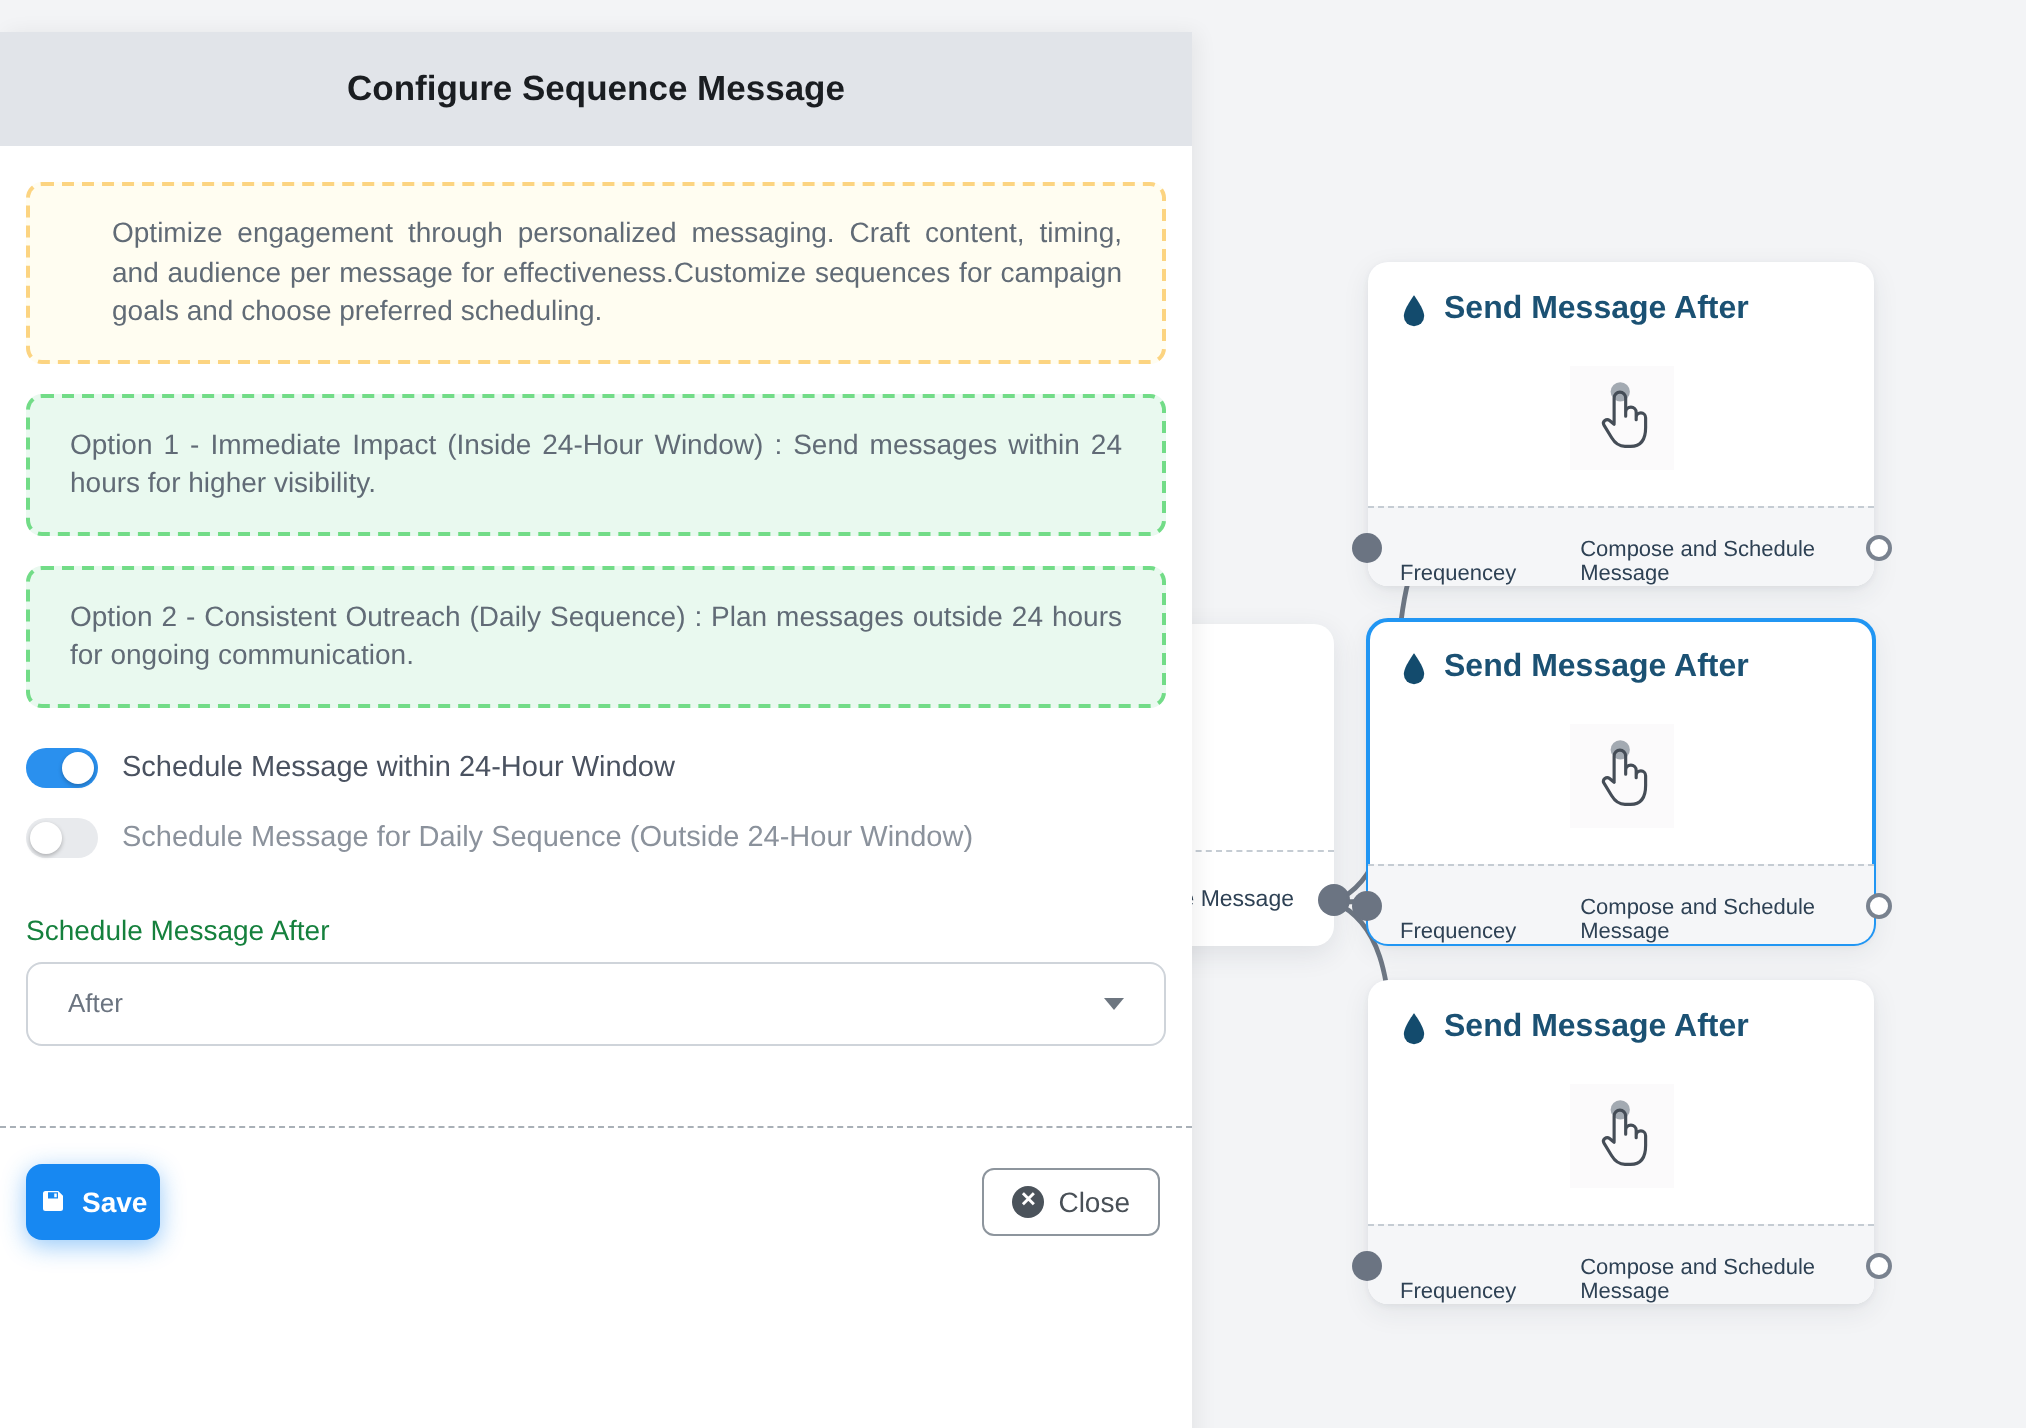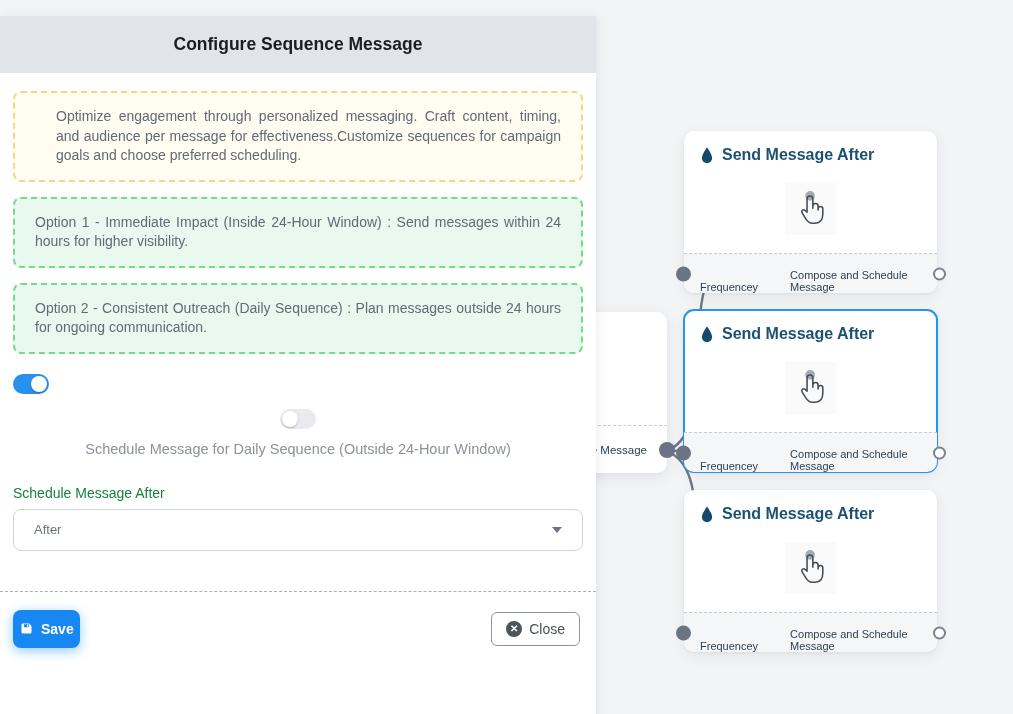--- a/index.html
+++ b/index.html
@@ -41,21 +41,21 @@
   .panel-header { height:57px; background:#e1e4e9; display:flex; align-items:center; justify-content:center; }
   .panel-title { font-size:17.5px; font-weight:700; color:#1a1d21; }
 
   .note-box { margin:18px 13px 0 13px; padding:14px 20px; border-radius:8px;
               font-size:14px; line-height:19.5px; color:#616b76; text-align:justify; }
   .note-warning { border:2px dashed #fcd481; background:#fffdf1;padding-left:41px; }
   .note-success { border:2px dashed #72dc87; background:#e9f9ef; margin-top:15px; }
 
   .toggle-row { display:flex; align-items:center; gap:12px; margin:0 13px; }
   .toggle-row.first { margin-top:20px; }
-  .toggle-row.second { margin-top:15px;flex-direction:column; }
+  .toggle-row.second { margin-top:15px; }
   .switch { position:relative; width:36px; height:20px; border-radius:10px; flex:0 0 auto; cursor:pointer; }
   .switch.on { background:#2a90ee; }
   .switch.off { background:#e8eaed; }
   .knob { position:absolute; top:2px; width:16px; height:16px; border-radius:50%; background:#fff;
           box-shadow:0 1px 2px rgba(0,0,0,.25); }
   .switch.on .knob { right:2px; }
   .switch.off .knob { left:2px; }
   .toggle-label-on { font-size:14.5px; color:#4a5260; }
   .toggle-label-off { font-size:14.5px; color:#8b929c; }
 
@@ -180,20 +180,21 @@
     </div>
 
     <div class="note-box note-warning">Optimize engagement through personalized messaging. Craft content, timing, and audience per message for effectiveness.Customize sequences for campaign goals and choose preferred scheduling.</div>
     <div class="note-box note-success">Option 1 - Immediate Impact (Inside 24-Hour Window) : Send messages within 24 hours for higher visibility.</div>
     <div class="note-box note-success">Option 2 - Consistent Outreach (Daily Sequence) : Plan messages outside 24 hours for ongoing communication.</div>
 
     <div class="toggle-row first">
       <div class="switch on">
           <span class="knob"></span>
         </div>
+      <span class="toggle-label-on">Schedule Message within 24-Hour Window</span>
     </div>
 
     <div class="toggle-row second">
       <div class="switch off">
           <span class="knob"></span>
         </div>
       <span class="toggle-label-off">Schedule Message for Daily Sequence (Outside 24-Hour Window)</span>
     </div>
 
     <div class="field-label">Schedule Message After</div>

